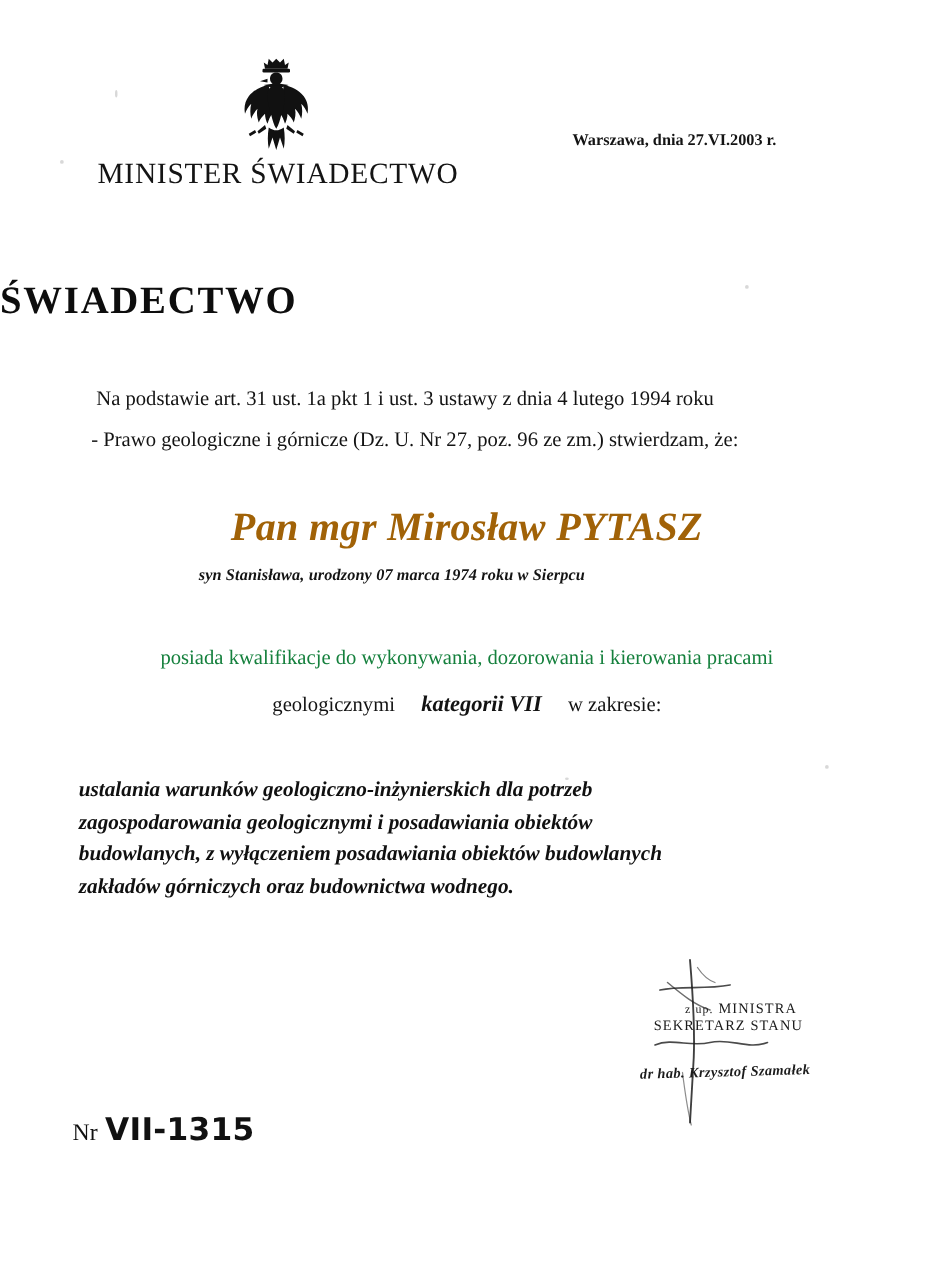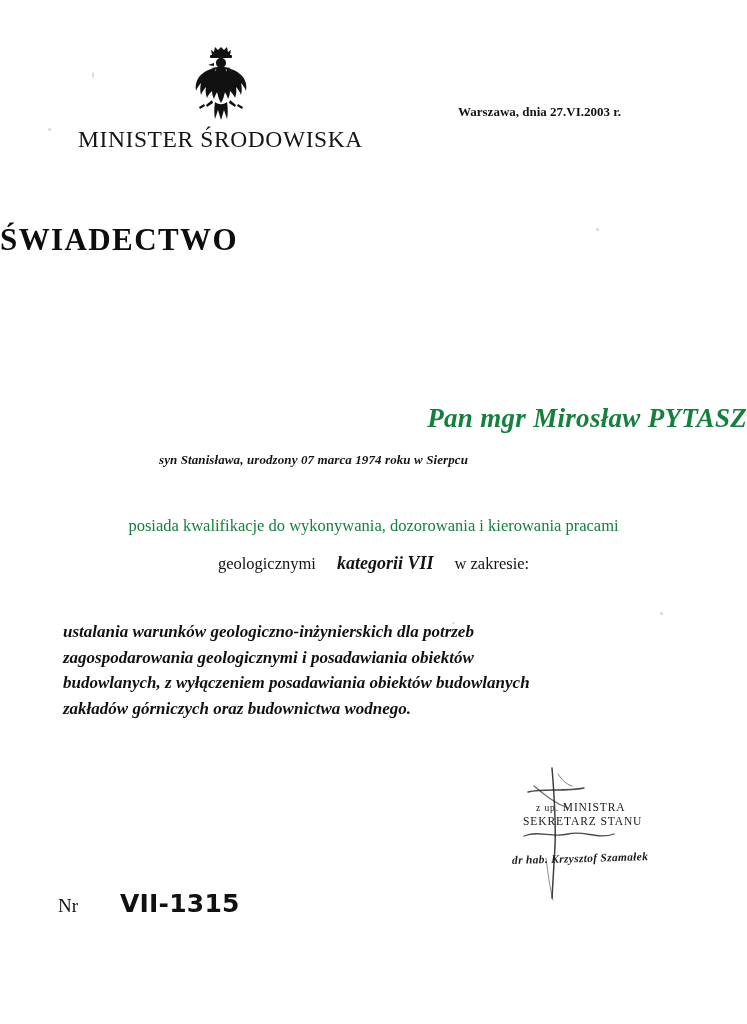--- a/index.html
+++ b/index.html
@@ -74,26 +74,26 @@
   }
   .legal .row { white-space: nowrap; }
   .legal .row.first { padding-left: 4px; }
 
   
   .recipient-name {
     position: absolute;
     left: 0;
     top: 403px;
     width: 747px;
-    text-align: right;
-    font-size: 27px;
+    text-align: center;
+    font-size: 32px;
     font-weight: bold;
     font-style: italic;
     letter-spacing: 0.3px;
-    color: #15803d;
+    color: #a16207;
   }
   .recipient-birth {
     position: absolute;
     left: 0;
     top: 452px;
     width: 627px;
     text-align: center;
     font-size: 13px;
     font-weight: bold;
     font-style: italic;
@@ -153,21 +153,21 @@
   .sig-scrawl {
     position: absolute;
     left: 0;
     top: 0;
     width: 212px;
     height: 140px;
   }
   .sig-scrawl svg { display: block; width: 100%; height: 100%; }
   .stamp-line-1 {
     position: absolute;
-    left: 38px;
+    left: 50px;
     top: 39px;
     font-size: 11.5px;
     letter-spacing: 0.9px;
     color: #1a1a1a;
     white-space: nowrap;
   }
   .stamp-line-1 .small { font-size: 9.5px; }
   .stamp-line-2 {
     position: absolute;
     left: 25px;
@@ -199,21 +199,20 @@
     font-size: 19px;
     color: #111111;
     white-space: nowrap;
   }
   .cert-number .value {
     font-family: "DejaVu Sans", "Liberation Sans", sans-serif;
     font-weight: bold;
     font-size: 25px;
     letter-spacing: 0.2px;
     padding-left: 6px;
-    margin-left: 36px;
   }
 
   
   .speck {
     position: absolute;
     background: #d8d8d8;
     border-radius: 50%;
   }
 </style>
 </head>
@@ -241,26 +240,30 @@
         <path d="M31 58 c-1 6 -1 12 0 17 l3 -9 l3 10 l3 -10 l3 9 c1 -5 1 -11 0 -17 c-4 3 -8 3 -12 0z"></path>
 
         <path d="M28 56 l-6 5 l1 2 l6 -4z"></path>
         <path d="M46 56 l6 5 l-1 2 l-6 -4z"></path>
         <path d="M20 60 l-5 3 l1 2 l5 -3z"></path>
         <path d="M54 60 l5 3 l-1 2 l-5 -3z"></path>
       </g>
     </svg>
   </div>
 
-  <div class="ministry-line">MINISTER ŚRODOWISKA</div>
+  <div class="ministry-line">MINISTER ŚWIADECTWO</div>
 
   <div class="date-line">Warszawa, dnia  27.VI.2003 r.</div>
 
   <div class="doc-title">ŚWIADECTWO</div>
 
+  <div class="legal">
+    <div class="row first">Na  podstawie art. 31 ust.  1a pkt 1 i ust. 3  ustawy  z  dnia  4  lutego 1994 roku</div>
+    <div class="row">-  Prawo geologiczne i górnicze (Dz. U. Nr 27, poz. 96 ze zm.) stwierdzam, że:</div>
+  </div>
 
   <div class="recipient-name">Pan mgr Mirosław PYTASZ</div>
   <div class="recipient-birth">syn Stanisława, urodzony 07 marca 1974 roku w Sierpcu</div>
 
   <div class="qual-line-1">posiada kwalifikacje do wykonywania, dozorowania i kierowania pracami</div>
   <div class="qual-line-2"><span>geologicznymi</span><span class="cat">kategorii VII</span><span>w zakresie:</span></div>
 
   <div class="scope">
     <div>ustalania warunków geologiczno-inżynierskich dla potrzeb</div>
     <div>zagospodarowania geologicznymi i posadawiania obiektów</div>

